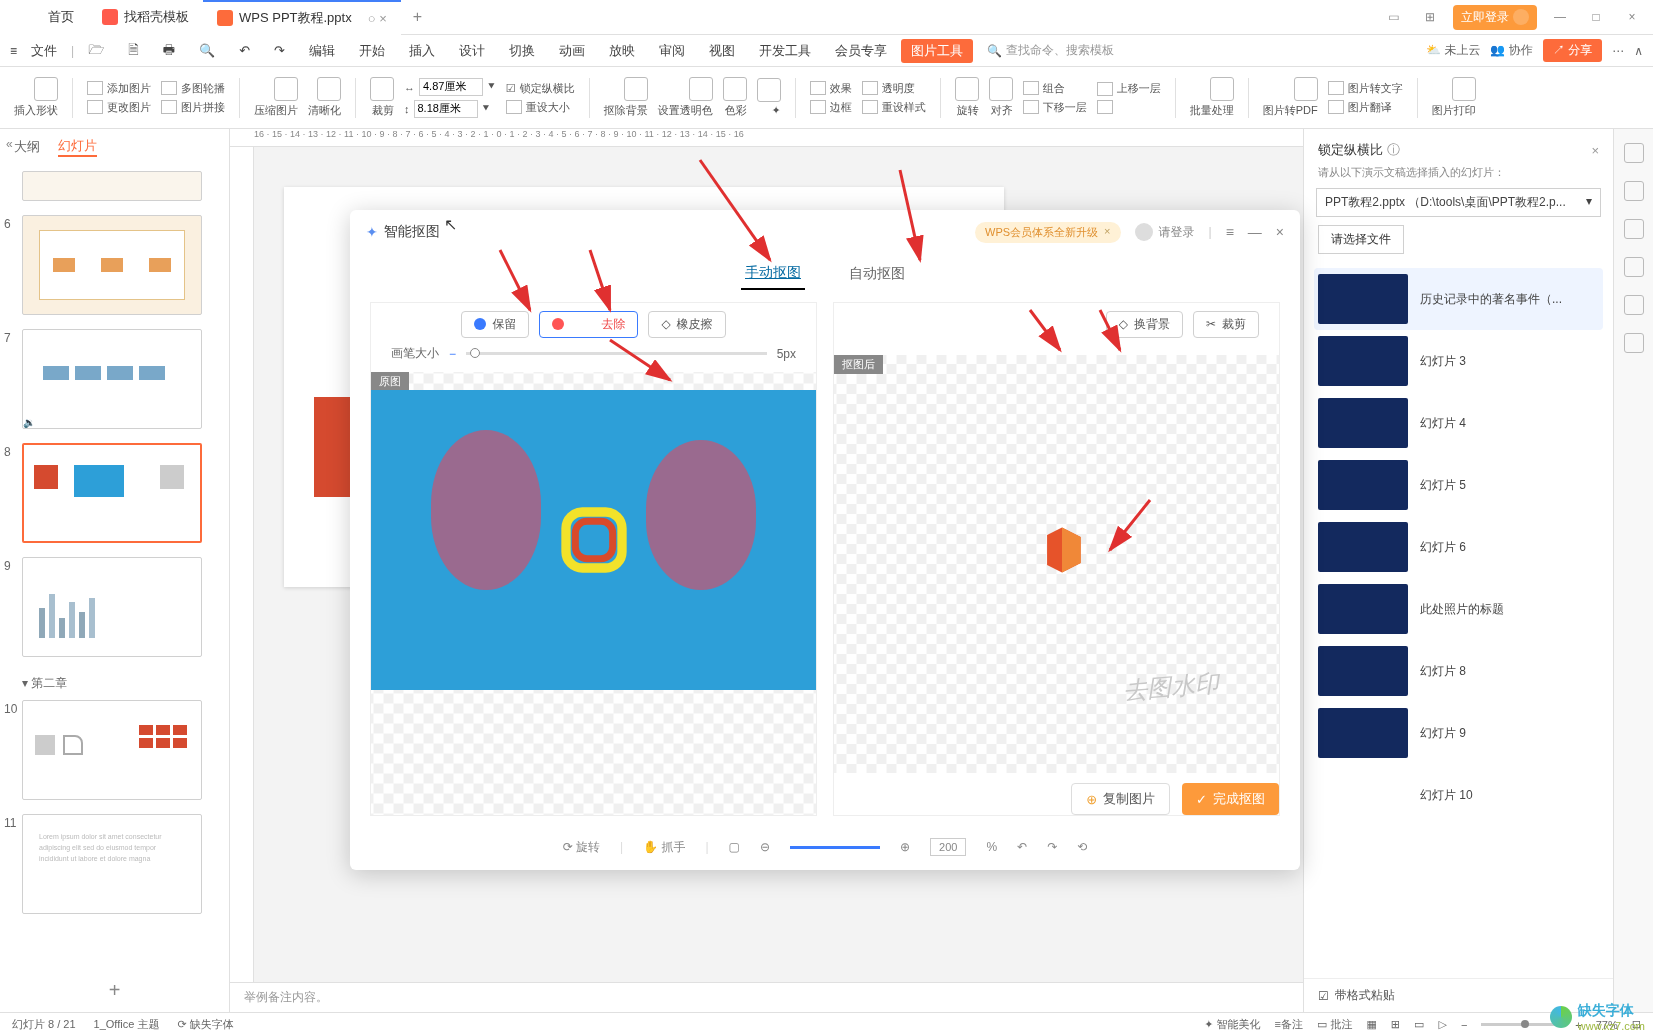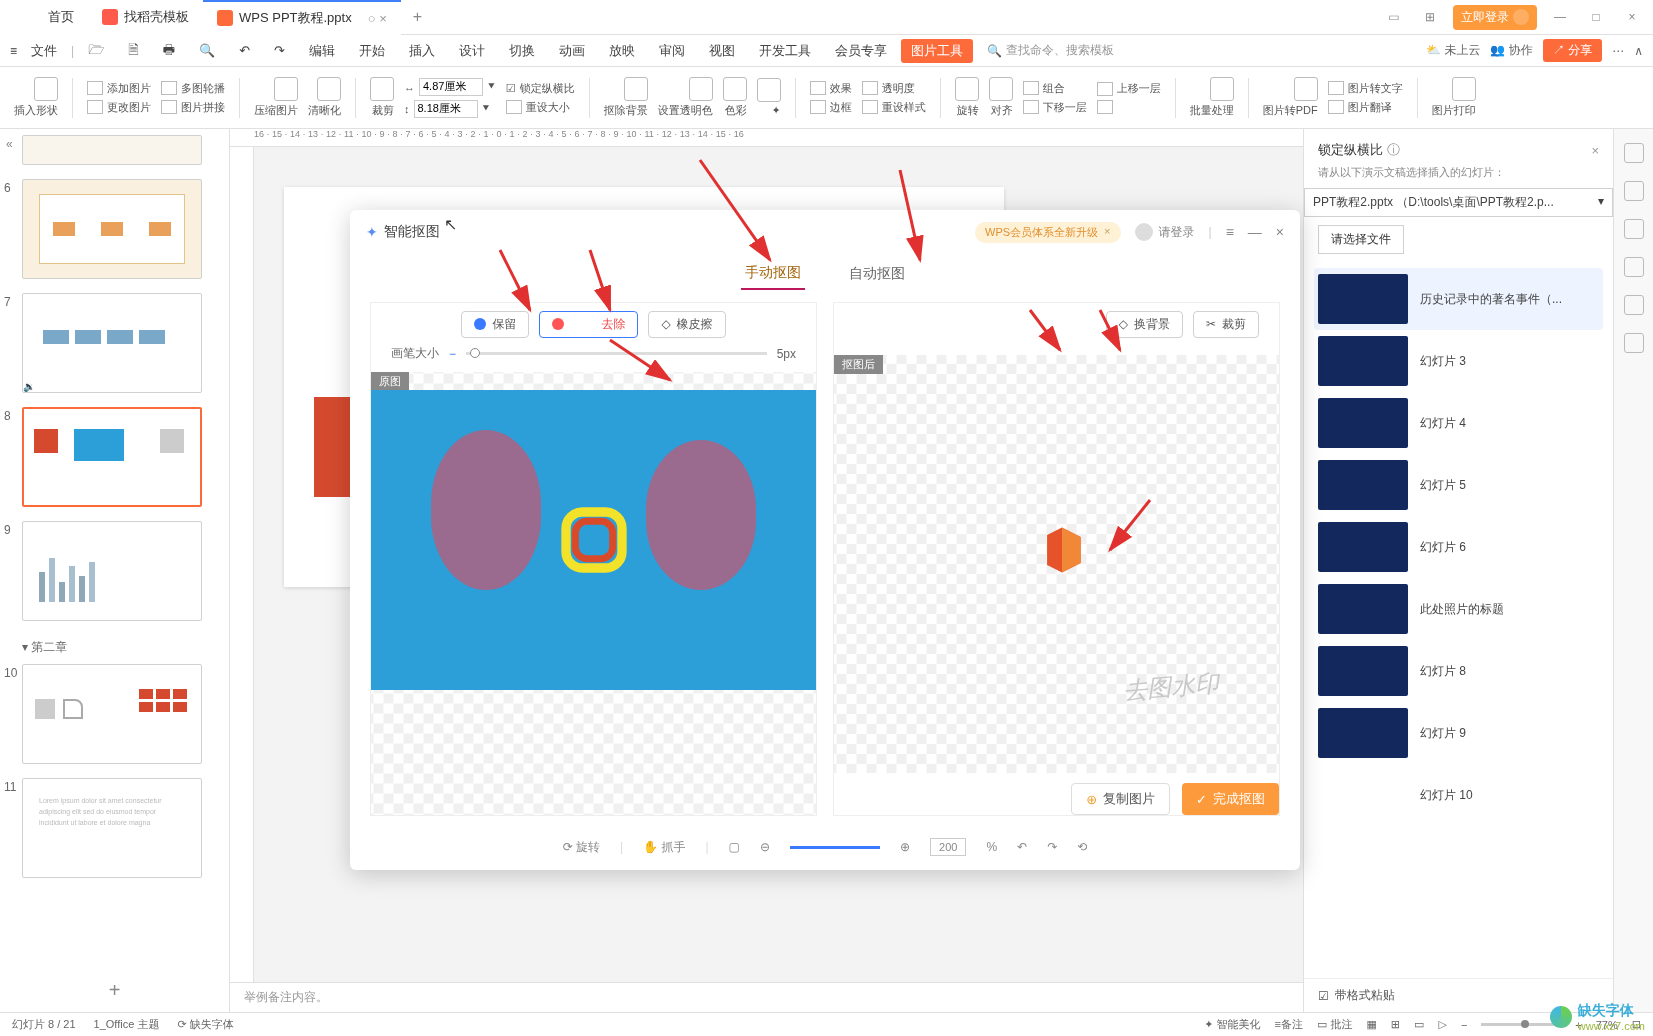--- a/index.html
+++ b/index.html
@@ -67,21 +67,21 @@
 .dlg-hdr .ttl { display: flex; align-items: center; gap: 6px; font-size: 14px; color: #444; }
 .dlg-hdr .right { margin-left: auto; display: flex; align-items: center; gap: 14px; }
 .member-badge { background: #fff1d6; color: #e09030; padding: 3px 10px; border-radius: 12px; font-size: 11px; display: flex; align-items: flex-start; gap: 6px; }
 .member-badge .x { color: #bfa060; }
 .dlg-login { display: flex; align-items: center; gap: 6px; color: #888; font-size: 12px; }
 .dlg-login .av { width: 18px; height: 18px; border-radius: 50%; background: #ddd; }
 .dlg-ctrl { color: #888; font-size: 14px; }
 
 .dlg-tabs { height: 40px; display: flex; justify-content: center; align-items: center; gap: 40px; font-size: 14px; }
 .dlg-tab { color: #666; padding: 6px 4px; cursor: pointer; }
-.dlg-tab.active { color: #a16207; border-bottom: 2px solid #be185d; }
+.dlg-tab.active { color: #0369a1; border-bottom: 2px solid #000000; text-decoration: underline; }
 
 .dlg-body { flex: 1; display: flex; gap: 16px; padding: 8px 20px; }
 .dlg-pane { flex: 1; background: #fff; border: 1px solid #eee; display: flex; flex-direction: column; }
 .pane-toolbar { height: 42px; display: flex; align-items: center; justify-content: center; gap: 10px; }
 .pill-btn { border: 1px solid #d0d0d0; border-radius: 4px; padding: 4px 12px; font-size: 12px; display: flex; align-items: center; gap: 6px; color: #555; cursor: pointer; }
 .pill-btn.active { border-color: #3a7afe; color: #ef4444; gap: 37px; }
 .pill-btn .dot-r { width: 12px; height: 12px; border-radius: 50%; background: #f55; display: inline-block; }
 .pill-btn .dot-b { width: 12px; height: 12px; border-radius: 50%; background: #3a7afe; display: inline-block; }
 .brush-row { display: flex; align-items: center; gap: 10px; padding: 0 20px; font-size: 12px; color: #666; }
 .slider { flex: 1; height: 3px; background: #ddd; position: relative; }
@@ -101,21 +101,21 @@
 
 .dlg-bottom-tool { height: 46px; display: flex; align-items: center; justify-content: center; gap: 20px; color: #888; font-size: 12px; }
 .zoom-bar { width: 90px; height: 3px; background: #3a7afe; }
 .zoom-box { border: 1px solid #ccc; padding: 2px 8px; font-size: 11px; }
 
 
 .right-panel { width: 310px; background: #fff; border-left: 1px solid #e0e0e0; display: flex; flex-direction: column; }
 .rp-hdr { padding: 12px 14px 6px; display: flex; align-items: center; font-size: 13px; }
 .rp-hdr .close { margin-left: auto; color: #999; }
 .rp-sub { padding: 0 14px 8px; font-size: 11px; color: #888; }
-.rp-dd { margin: 0 0 8px; border: 1px solid #d0d0d0; padding: 5px 8px; font-size: 12px; color: #444; display: flex; }
+.rp-dd { margin: 0 12px 8px; border: 1px solid #d0d0d0; padding: 5px 8px; font-size: 12px; color: #444; display: flex; }
 .rp-btn { margin: 0 14px 10px; border: 1px solid #d0d0d0; padding: 5px 12px; font-size: 12px; width: fit-content; }
 .rp-count { padding: 6px 14px; font-size: 12px; color: #666; border-top: 1px solid #eee; }
 .rp-list { flex: 1; overflow: auto; padding: 4px 10px; }
 .rp-item { display: flex; align-items: center; gap: 12px; padding: 6px 4px; border-radius: 4px; }
 .rp-item.sel { background: #eef4ff; }
 .rp-thumb { width: 90px; height: 50px; background: #1a2b5a; border-radius: 2px; }
 .rp-lbl { font-size: 12px; color: #444; }
 .rp-foot { padding: 8px 14px; border-top: 1px solid #eee; font-size: 12px; color: #555; display: flex; align-items: center; gap: 6px; }
 
 
@@ -346,20 +346,24 @@
     </div>
 </div>
 
 <div class="main">
 
   <div style="width:0;position:relative">
       <span style="position:absolute;left:6px;top:8px;color:#888">«</span>
     </div>
 
   <div class="left-panel">
+    <div class="tabs-sm">
+      <span class="t">大纲</span>
+      <span class="t active">幻灯片</span>
+    </div>
     <div class="thumbs">
       <div class="thumb">
           <div class="card" style="height:30px;background:#faf5ec"></div>
         </div>
       <div class="thumb">
           <span class="num">6</span>
           <div class="card" style="background:#faf0e0">
             <div style="margin:14px 16px;height:70px;background:#fff;border:1px solid #e4c388;display:flex;align-items:center;justify-content:space-around;">
               <span style="width:22px;height:14px;background:#e8a05a"></span>
               <span style="width:22px;height:14px;background:#e8a05a"></span>

